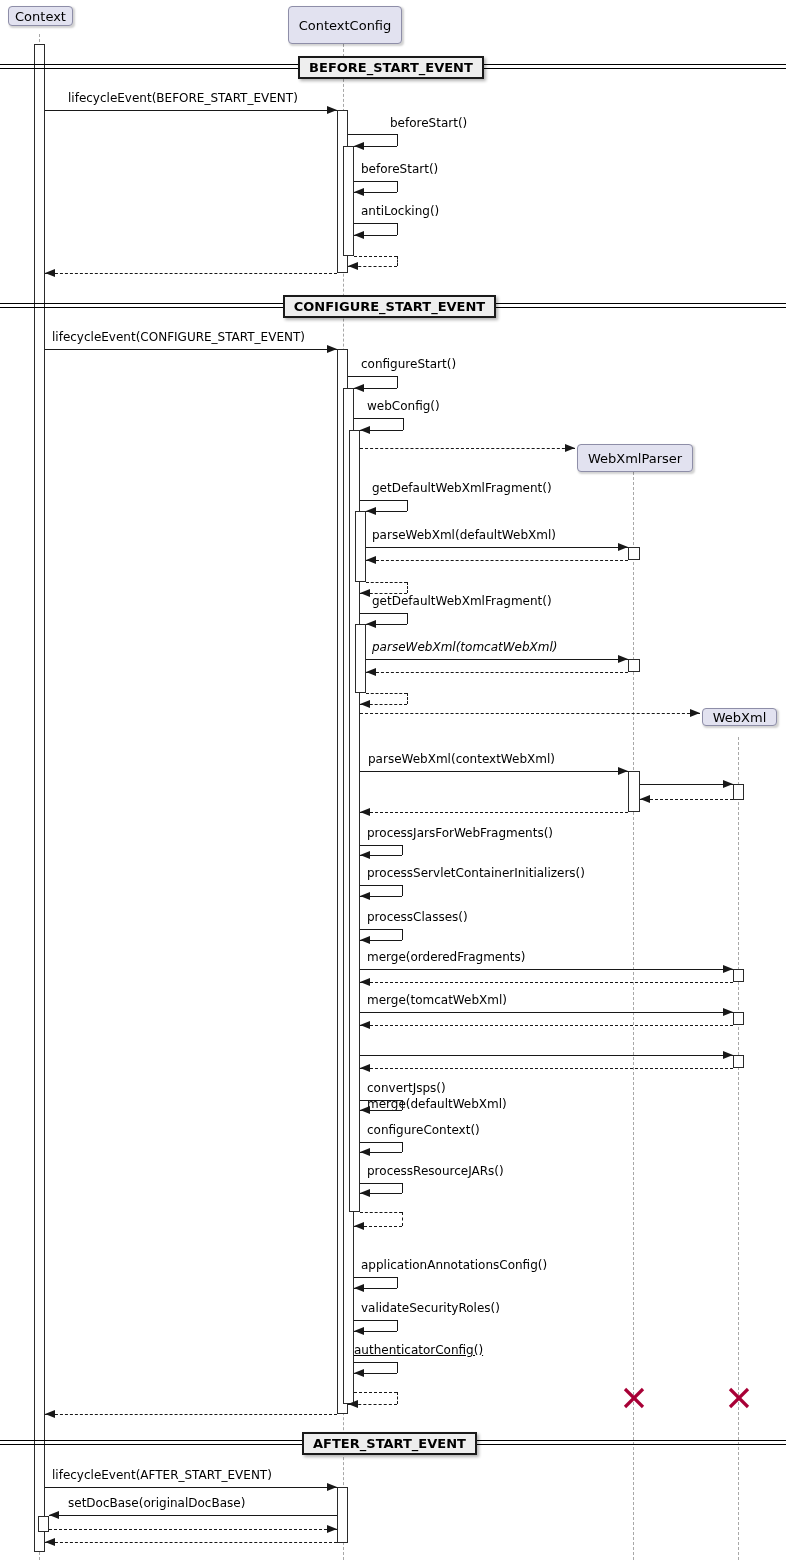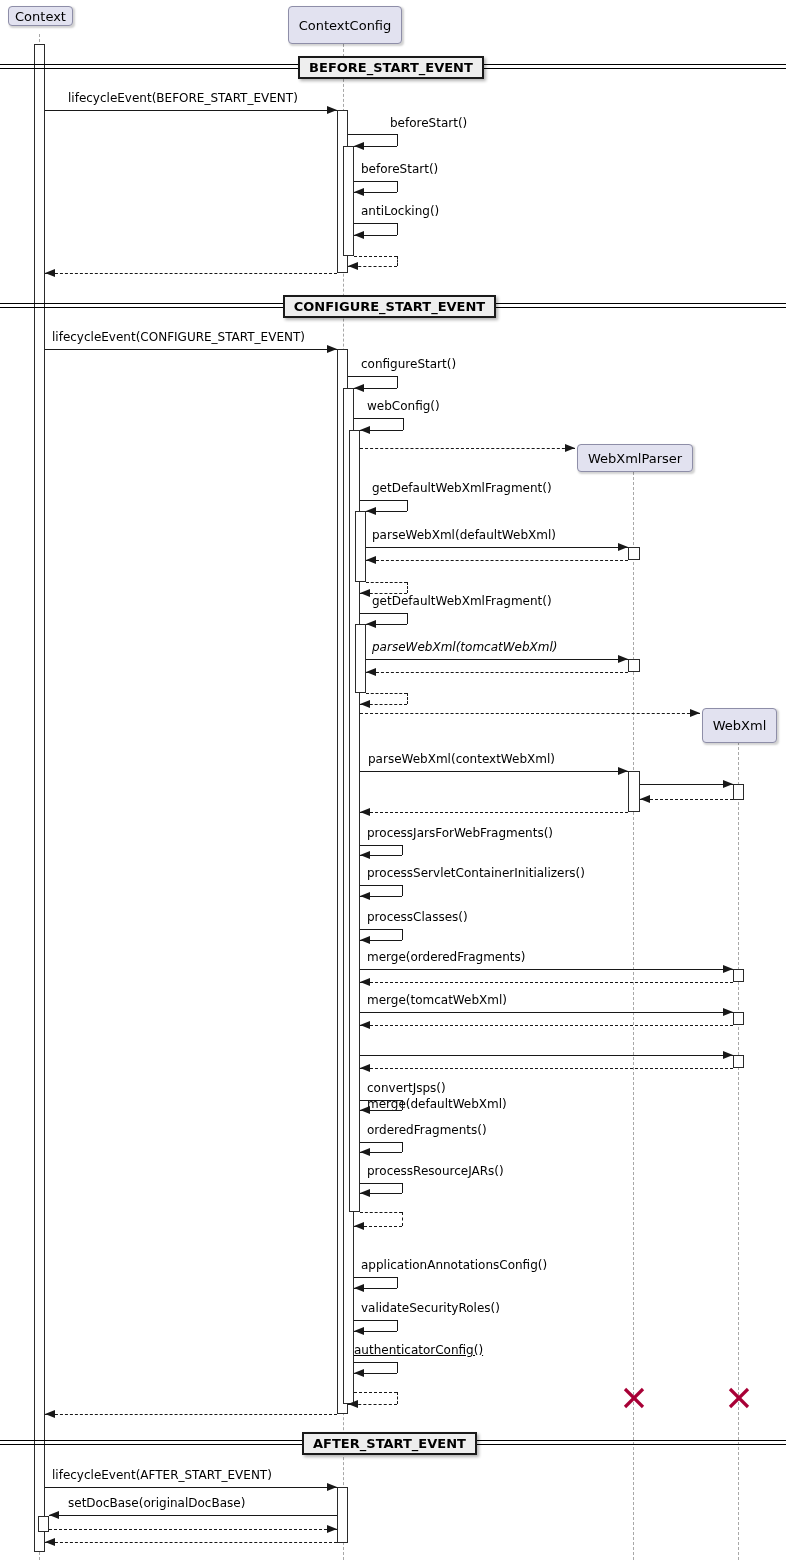--- a/index.html
+++ b/index.html
@@ -188,21 +188,21 @@
     <div class="arrow left" style="left: 360px; top: 1064px;"></div>
     <div class="mline solid" style="left: 360px; top: 1100px; width: 42px;"></div>
     <div class="vline solid" style="left: 402px; top: 1100px; height: 10px;"></div>
     <div class="mline solid" style="left: 360px; top: 1110px; width: 42px;"></div>
     <div class="arrow left" style="left: 360px; top: 1106px;"></div>
     <div class="mlabel" style="left: 367px; top: 1081px;">convertJsps()</div>
     <div class="mline solid" style="left: 360px; top: 1142px; width: 42px;"></div>
     <div class="vline solid" style="left: 402px; top: 1142px; height: 10px;"></div>
     <div class="mline solid" style="left: 360px; top: 1152px; width: 42px;"></div>
     <div class="arrow left" style="left: 360px; top: 1148px;"></div>
-    <div class="mlabel" style="left: 367px; top: 1123px;">orderedFragments()</div>
+    <div class="mlabel" style="left: 367px; top: 1123px;">configureContext()</div>
     <div class="mline solid" style="left: 360px; top: 1183px; width: 42px;"></div>
     <div class="vline solid" style="left: 402px; top: 1183px; height: 10px;"></div>
     <div class="mline solid" style="left: 360px; top: 1193px; width: 42px;"></div>
     <div class="arrow left" style="left: 360px; top: 1189px;"></div>
     <div class="mlabel" style="left: 367px; top: 1164px;">processResourceJARs()</div>
     <div class="mline dashed" style="left: 360px; top: 1212px; width: 42px;"></div>
     <div class="vline dashed" style="left: 402px; top: 1212px; height: 14px;"></div>
     <div class="mline dashed" style="left: 354px; top: 1226px; width: 48px;"></div>
     <div class="arrow left" style="left: 354px; top: 1222px;"></div>
     <div class="mline solid" style="left: 354px; top: 1277px; width: 43px;"></div>
@@ -238,21 +238,21 @@
     <div class="arrow left" style="left: 45px; top: 1538px;"></div>
     <div class="divider-lines" style="left: 0px; top: 64px; width: 786px;"></div>
     <div class="divider-box" style="left: 298px; top: 56px; width: 186px; height: 23px;">BEFORE_START_EVENT</div>
     <div class="divider-lines" style="left: 0px; top: 303px; width: 786px;"></div>
     <div class="divider-box" style="left: 283px; top: 295px; width: 213px; height: 23px;">CONFIGURE_START_EVENT</div>
     <div class="divider-lines" style="left: 0px; top: 1440px; width: 786px;"></div>
     <div class="divider-box" style="left: 302px; top: 1432px; width: 175px; height: 23px;">AFTER_START_EVENT</div>
     <div class="participant" style="left: 8px; top: 6px; width: 65px; height: 20px;">Context</div>
     <div class="participant" style="left: 288px; top: 6px; width: 114px; height: 38px; text-align: right;">ContextConfig</div>
     <div class="participant" style="left: 577px; top: 444px; width: 116px; height: 28px;">WebXmlParser</div>
-    <div class="participant" style="left: 702px; top: 708px; width: 75px; height: 35px;">WebXml</div>
+    <div class="participant" style="left: 702px; top: 708px; width: 75px; height: 18px;">WebXml</div>
     <div class="destroy" style="left: 622px; top: 1386px;">
       <svg width="24" height="24" viewBox="0 0 24 24">
         <line x1="3" y1="3" x2="21" y2="21"></line>
         <line x1="21" y1="3" x2="3" y2="21"></line>
       </svg>
     </div>
     <div class="destroy" style="left: 727px; top: 1386px;">
       <svg width="24" height="24" viewBox="0 0 24 24">
         <line x1="3" y1="3" x2="21" y2="21"></line>
         <line x1="21" y1="3" x2="3" y2="21"></line>

